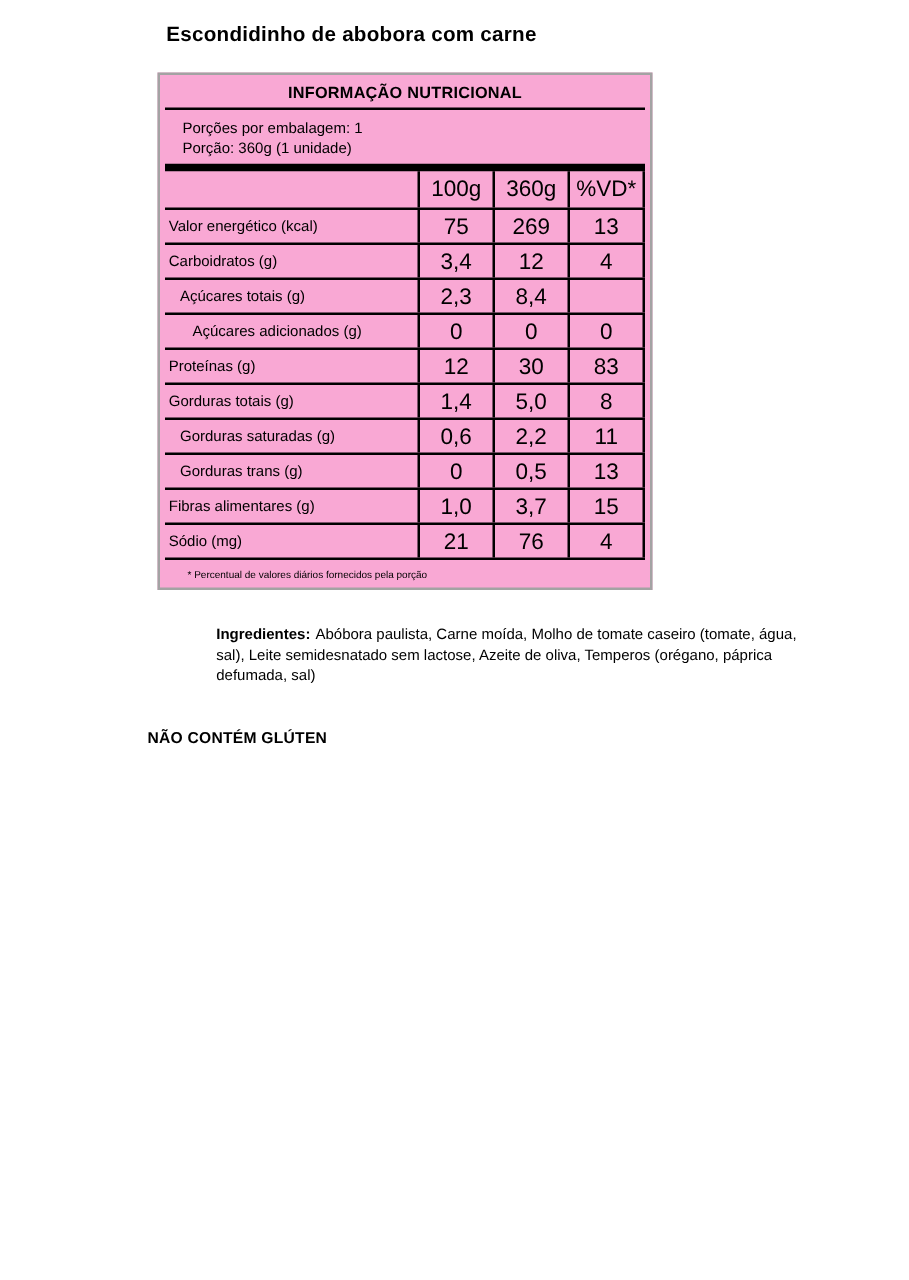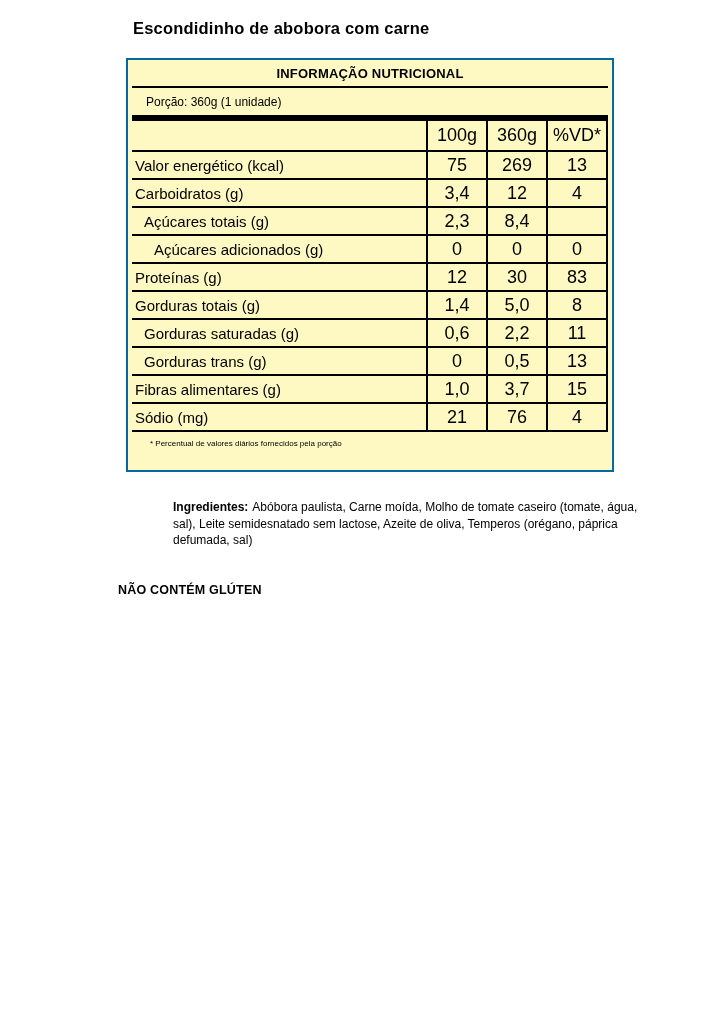--- a/index.html
+++ b/index.html
@@ -24,25 +24,25 @@
     text-align: left;
     font-size: 16.5px;
     font-weight: bold;
     letter-spacing: 0.2px;
   }
 
   .nutrition-box {
     position: absolute;
     left: 126px;
     top: 58px;
-    width: 488px;
+    width: 396px;
     height: 414px;
-    border: 2px solid #0369a1;
-    box-sizing: border-box;
-    background: #fef9c3;
+    border: 2px solid #a3a3a3;
+    box-sizing: border-box;
+    background: #f9a8d4;
   }
   .box-inner {
     margin: 0 4px;
   }
 
   .nf-header {
     height: 28px;
     box-sizing: border-box;
     display: flex;
     align-items: center;
@@ -76,21 +76,21 @@
   .nf-row.header-row {
     height: 29px;
   }
   .nf-row + .nf-row {
     border-top: 2px solid #000;
   }
   .nf-label {
     flex: 1;
     display: flex;
     align-items: center;
-    font-size: 15px;
+    font-size: 12px;
     padding-left: 3px;
     white-space: nowrap;
     overflow: hidden;
     text-align: center;
   }
   .nf-cell {
     width: 60px;
     box-sizing: border-box;
     border-left: 2px solid #000;
     display: flex;
@@ -135,20 +135,21 @@
 <body>
 
 <div class="doc-title">Escondidinho de abobora com carne</div>
 
 <div class="nutrition-box">
   <div class="box-inner">
 
     <div class="nf-header">INFORMAÇÃO NUTRICIONAL</div>
 
     <div class="nf-servings">
+      <div>Porções por embalagem: 1</div>
       <div>Porção: 360g (1 unidade)</div>
     </div>
 
     <div class="nf-thickbar"></div>
 
     <div class="nf-table">
       <div class="nf-row header-row">
         <div class="nf-label"></div>
         <div class="nf-cell">100g</div>
         <div class="nf-cell">360g</div>

